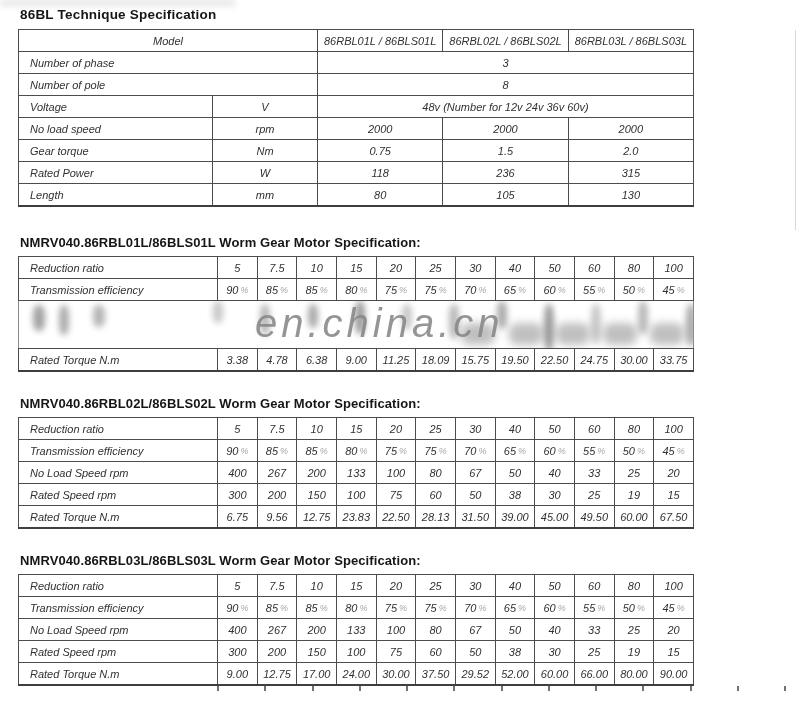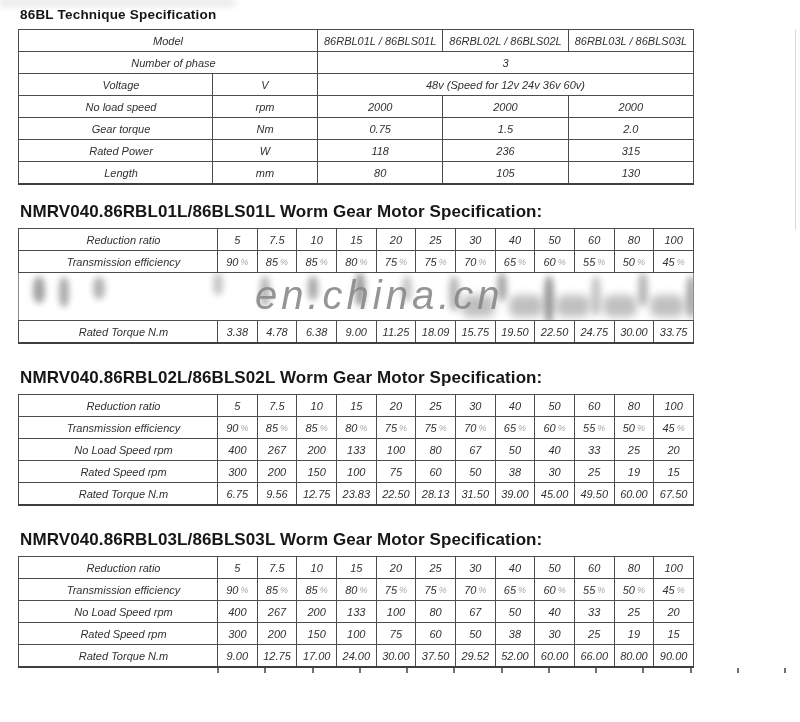--- a/index.html
+++ b/index.html
@@ -3,34 +3,34 @@
 <meta charset="utf-8">
 <style>
   html,body{margin:0;padding:0;}
   body{
     width:800px;height:722px;overflow:hidden;position:relative;
     background:#ffffff;color:#313131;
     font-family:"Liberation Sans","DejaVu Sans",sans-serif;
   }
   .page{padding:7px 14px 0 18px;position:relative;}
   .doc-title{font-size:13.5px;font-weight:700;color:#161616;margin:0 0 7px 2px;letter-spacing:.2px;}
-  h2.sec{font-size:17px;font-weight:700;color:#161616;margin:17px 0 6px 2px;letter-spacing:.1px;}
+  h2.sec{font-size:13px;font-weight:700;color:#161616;margin:28px 0 6px 2px;letter-spacing:.1px;}
   h2.sec-late{margin-top:24px;}
   table{
     border-collapse:collapse;table-layout:fixed;width:676px;
     border:1px solid #3f3f3f;border-bottom-width:2px;
     background:#fff;
     font-style:italic;
   }
   td{
     border:1px solid #4c4c4c;font-size:11px;color:#313131;
     overflow:hidden;white-space:nowrap;padding:0;
   }
   .tech-table td,.gear-table td{height:21px;}
-  .lbl{text-align:center;padding-left:11px;}
+  .lbl{text-align:left;padding-left:11px;}
   .ctr{text-align:center;}
   col.c-label{width:194px;} col.c-unit{width:105px;}
   col.g-label{width:199px;}
   .pct{font-size:9px;color:#a8a8a8;margin-left:2px;vertical-align:1px;}
   
   td.blur-band{position:relative;height:47px;border-left-color:#8a8a8a;border-right-color:#8a8a8a;}
   .streak{position:absolute;background:#474747;filter:blur(3px);border-radius:40%;}
   .blob{position:absolute;background:#5a5a5a;filter:blur(4px);border-radius:30%;}
   .wm{
     position:absolute;left:236px;top:0;white-space:nowrap;
@@ -65,23 +65,27 @@
         <td colspan="2" class="ctr">Model</td>
         <td class="ctr">86RBL01L / 86BLS01L</td>
         <td class="ctr">86RBL02L / 86BLS02L</td>
         <td class="ctr">86RBL03L / 86BLS03L</td>
       </tr>
       <tr>
         <td colspan="2" class="lbl">Number of phase</td>
         <td colspan="3" class="ctr">3</td>
       </tr>
       <tr>
+        <td colspan="2" class="lbl">Number of pole</td>
+        <td colspan="3" class="ctr">8</td>
+      </tr>
+      <tr>
         <td class="lbl">Voltage</td>
         <td class="ctr">V</td>
-        <td colspan="3" class="ctr">48v (Speed for 12v 24v 36v 60v)</td>
+        <td colspan="3" class="ctr">48v (Number for 12v 24v 36v 60v)</td>
       </tr>
       <tr>
         <td class="lbl">No load speed</td>
         <td class="ctr">rpm</td>
         <td class="ctr">2000</td>
         <td class="ctr">2000</td>
         <td class="ctr">2000</td>
       </tr>
       <tr>
         <td class="lbl">Gear torque</td>

